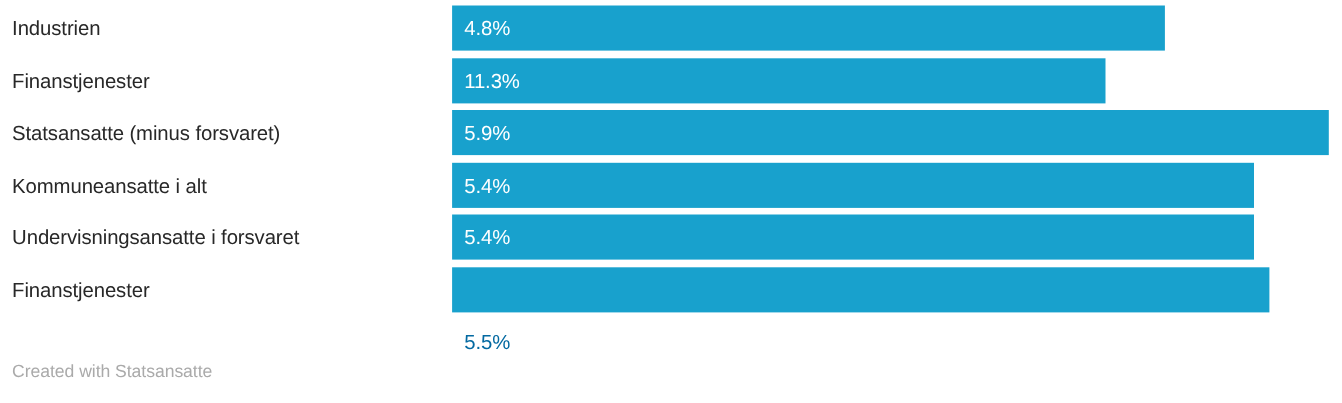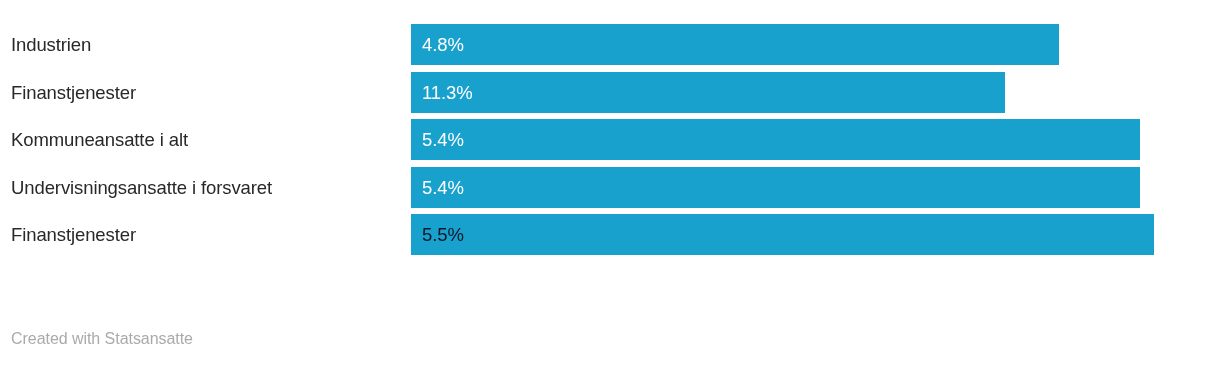--- a/index.html
+++ b/index.html
@@ -16,21 +16,21 @@
   }
   #chart-root {
     position: relative;
     width: 1220px;
     height: 366px;
     box-sizing: border-box;
   }
   #bars-area {
     position: absolute;
     left: 0;
-    top: 24px;
+    top: 5px;
     width: 1220px;
   }
   .bar-row {
     position: relative;
     height: 41px;
     margin-bottom: 6.5px;
   }
   .bar-label {
     position: absolute;
     left: 11px;
@@ -91,37 +91,44 @@
         </div>
       </div>
       <div class="bar-row">
         <div class="bar-label">Finanstjenester</div>
         <div class="bar-track">
           <div class="bar-fill" style="width: 594.373px; background: rgb(24, 161, 205);"></div>
           <div class="bar-value" style="color: rgb(255, 255, 255);">11.3%</div>
         </div>
       </div>
       <div class="bar-row">
+        <div class="bar-label">Statsansatte (minus forsvaret)</div>
+        <div class="bar-track">
+          <div class="bar-fill" style="width: 797px; background: rgb(24, 161, 205);"></div>
+          <div class="bar-value" style="color: rgb(255, 255, 255);">5.9%</div>
+        </div>
+      </div>
+      <div class="bar-row">
         <div class="bar-label">Kommuneansatte i alt</div>
         <div class="bar-track">
           <div class="bar-fill" style="width: 729.458px; background: rgb(24, 161, 205);"></div>
           <div class="bar-value" style="color: rgb(255, 255, 255);">5.4%</div>
         </div>
       </div>
       <div class="bar-row">
         <div class="bar-label">Undervisningsansatte i forsvaret</div>
         <div class="bar-track">
           <div class="bar-fill" style="width: 729.458px; background: rgb(24, 161, 205);"></div>
           <div class="bar-value" style="color: rgb(255, 255, 255);">5.4%</div>
         </div>
       </div>
       <div class="bar-row">
         <div class="bar-label">Finanstjenester</div>
         <div class="bar-track">
           <div class="bar-fill" style="width: 742.966px; background: rgb(24, 161, 205);"></div>
-          <div class="bar-value" style="color: #0f172a;">5.5%</div>
+          <div class="bar-value" style="color: #0369a1; margin-top: 47px;">5.5%</div>
         </div>
       </div>
     </div>
 
   <div id="chart-footer">Created with Statsansatte</div>
 
 </div>
 
 </body></html>

